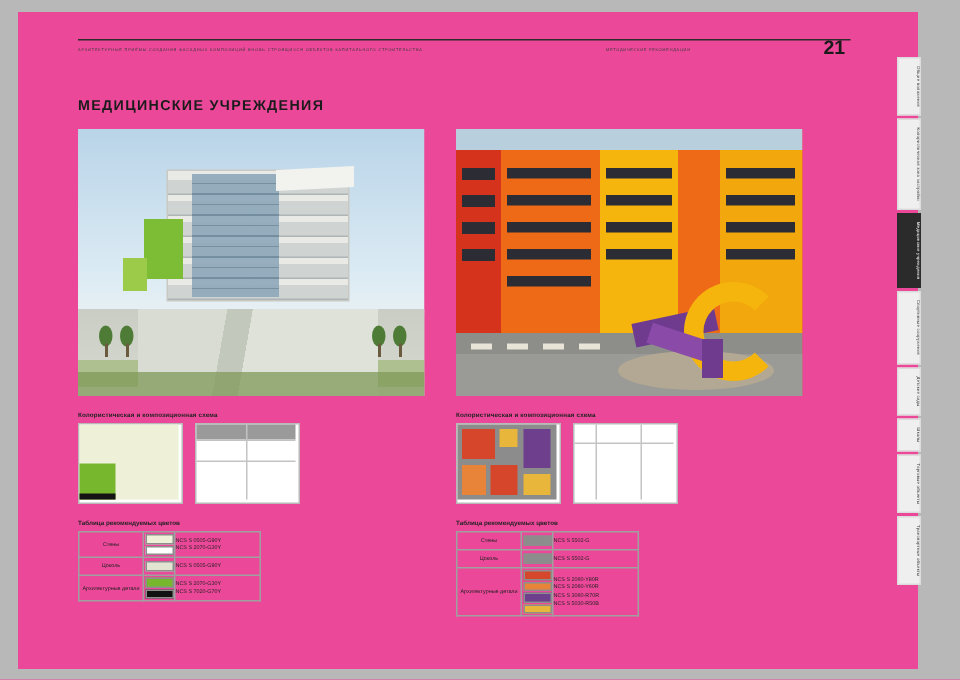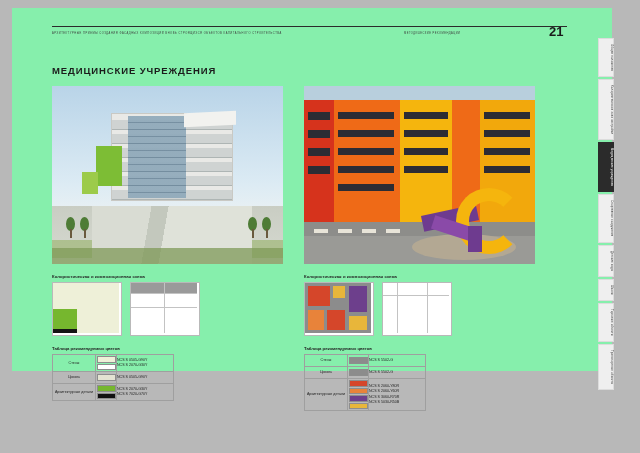--- a/index.html
+++ b/index.html
@@ -3,22 +3,22 @@
 <meta charset="utf-8">
 <style>
   html,body{margin:0;padding:0;}
   body{
     width:640px;height:453px;
     background:#b8b8b8;
     font-family:"Liberation Sans", sans-serif;
     overflow:hidden;
   }
   .page{
-    position:absolute;left:12px;top:8px;width:600px;height:363px;
-    background:#86efac;
+    position:absolute;left:12px;top:8px;width:600px;height:438px;
+    background:#ec4899;
   }
   
   .hdr{
     position:absolute;left:40px;top:18px;width:515px;height:18px;
   }
   .hdr-rule{
     position:absolute;left:0;top:0;width:515px;height:1px;background:#2b2b2b;
   }
   .hdr-left{
     position:absolute;left:0;top:6px;

